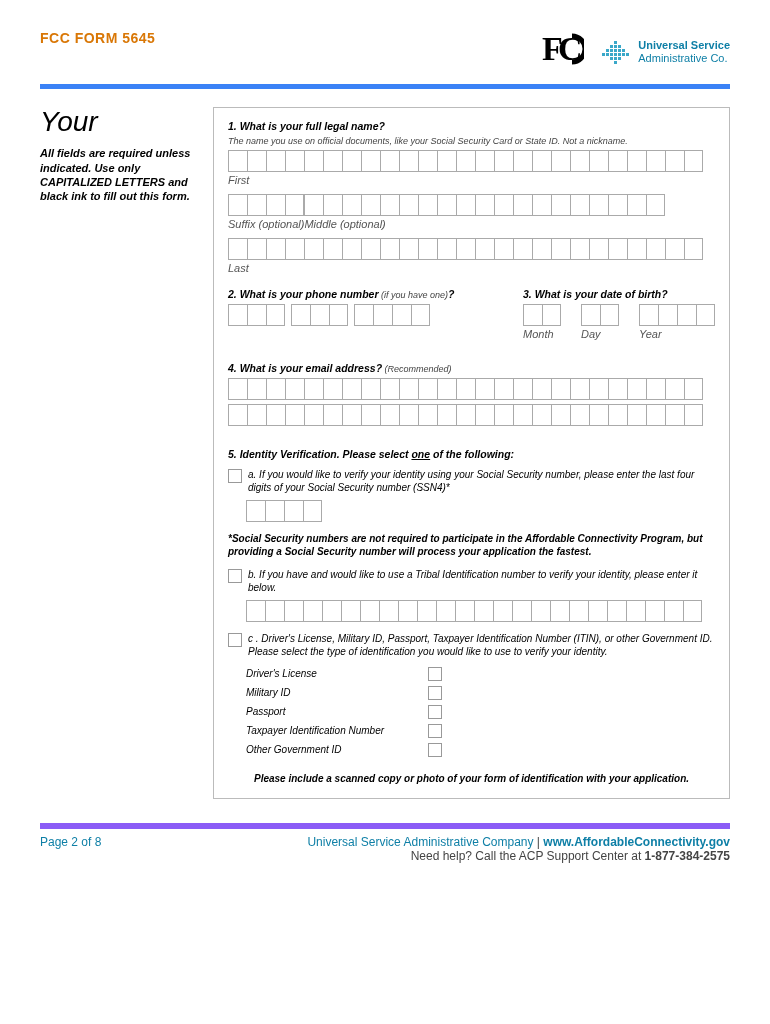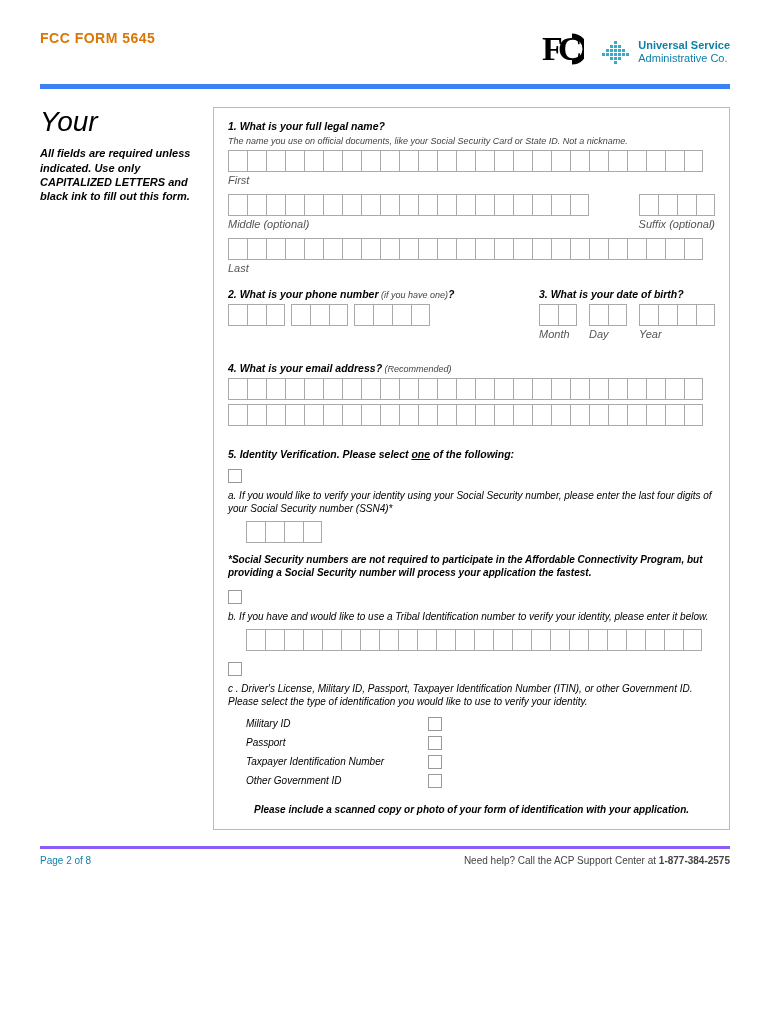--- a/index.html
+++ b/index.html
@@ -31,35 +31,35 @@
   .q-label { font-weight: bold; font-size: 10.5px; }
   .q-note { font-weight: normal; font-size: 9px; color: #444; }
   .q-hint { font-size: 9px; color: #444; margin-bottom: 4px; }
   .boxes { display: flex; gap: 0; }
   .boxes .cell { border: 1px solid #aaa; border-right: none; width: 19px; height: 22px; background: #fff; }
   .boxes .cell:last-child { border-right: 1px solid #aaa; }
   .field-label { font-size: 11px; color: #555; margin-top: 2px; margin-bottom: 8px; }
   .row { display: flex; gap: 20px; margin-bottom: 6px; }
   .middle-row { display: flex; justify-content: space-between; align-items: flex-start; }
   .phone-group { display: flex; gap: 6px; }
-  .dob-group { display: flex; gap: 12px; }
+  .dob-group { display: flex; gap: 20px; }
   .dob-item { display: flex; flex-direction: column; }
   .section-gap { margin-top: 14px; }
   .q5-title { font-weight: bold; font-size: 10.5px; margin-bottom: 8px; }
   .q5-title .underline { text-decoration: underline; }
-  .opt-row { display: flex; gap: 6px; margin-bottom: 6px; align-items: flex-start; flex-direction: column; }
+  .opt-row { display: flex; gap: 6px; margin-bottom: 6px; align-items: flex-start; }
   .checkbox { width: 14px; height: 14px; border: 1px solid #999; flex-shrink: 0; margin-top: 1px; }
   .opt-text { font-size: 10px; line-height: 1.3; flex: 1; }
   .note-bold { font-weight: bold; font-size: 10px; line-height: 1.3; margin: 10px 0; }
   .id-list { margin-left: 18px; margin-top: 8px; }
   .id-row { display: flex; align-items: center; gap: 12px; margin-bottom: 4px; font-size: 10px; }
   .id-row .id-label { width: 170px; }
   .id-row .checkbox { width: 14px; height: 14px; }
   .final-note { font-weight: bold; font-size: 10px; text-align: center; margin-top: 16px; }
-  .footer { display: flex; justify-content: space-between; border-top: 3px solid #8b5cf6; margin-top: 16px; padding-top: 6px; font-size: 10px; }
+  .footer { display: flex; justify-content: space-between; border-top: 6px solid #8b5cf6; margin-top: 24px; padding-top: 6px; font-size: 12px; }
   .footer-left { color: #0e7fa6; }
   .footer-right { text-align: right; color: #444; }
   .footer-right .company { color: #0e7fa6; }
   .footer-right .url { color: #0e7fa6; font-weight: bold; }
   .footer-right .phone { font-weight: bold; }
   .email-boxes { margin-bottom: 4px; }
 </style>
 </head>
 <body>
 
@@ -143,20 +143,29 @@
         <div class="cell"></div>
         <div class="cell"></div>
         <div class="cell"></div>
         <div class="cell"></div>
         <div class="cell"></div>
         <div class="cell"></div>
       </div>
     <div class="field-label">First</div>
 
     <div class="middle-row">
+      <div>
+        <div class="boxes">
+            <div class="cell"></div>
+            <div class="cell"></div>
+            <div class="cell"></div>
+            <div class="cell"></div>
+          </div>
+        <div class="field-label">Suffix (optional)</div>
+      </div>
       <div style="flex:1;margin-right:20px">
         <div class="boxes">
             <div class="cell"></div>
             <div class="cell"></div>
             <div class="cell"></div>
             <div class="cell"></div>
             <div class="cell"></div>
             <div class="cell"></div>
             <div class="cell"></div>
             <div class="cell"></div>
@@ -166,29 +175,20 @@
             <div class="cell"></div>
             <div class="cell"></div>
             <div class="cell"></div>
             <div class="cell"></div>
             <div class="cell"></div>
             <div class="cell"></div>
             <div class="cell"></div>
             <div class="cell"></div>
           </div>
         <div class="field-label">Middle (optional)</div>
-      </div>
-      <div>
-        <div class="boxes">
-            <div class="cell"></div>
-            <div class="cell"></div>
-            <div class="cell"></div>
-            <div class="cell"></div>
-          </div>
-        <div class="field-label">Suffix (optional)</div>
       </div>
     </div>
 
     <div class="boxes">
         <div class="cell"></div>
         <div class="cell"></div>
         <div class="cell"></div>
         <div class="cell"></div>
         <div class="cell"></div>
         <div class="cell"></div>
@@ -380,20 +380,24 @@
         </div>
     </div>
 
     <div class="opt-row">
       <div class="checkbox"></div>
       <div class="opt-text">c .    Driver's License, Military ID, Passport, Taxpayer Identification Number (ITIN), or other Government ID. Please select the type of identification you would like to use to verify your identity.</div>
     </div>
 
     <div class="id-list">
       <div class="id-row">
+        <span class="id-label">Driver's License</span>
+        <div class="checkbox"></div>
+      </div>
+      <div class="id-row">
         <span class="id-label">Military ID</span>
         <div class="checkbox"></div>
       </div>
       <div class="id-row">
         <span class="id-label">Passport</span>
         <div class="checkbox"></div>
       </div>
       <div class="id-row">
         <span class="id-label">Taxpayer Identification Number</span>
         <div class="checkbox"></div>
@@ -405,16 +409,19 @@
     </div>
 
     <div class="final-note">Please include a scanned copy or photo of your form of identification with your application.</div>
   </div>
 </div>
 
 <div class="footer">
   <div class="footer-left">Page 2 of 8</div>
   <div class="footer-right">
     <div>
+      <span class="company">Universal Service Administrative Company</span><span> | </span><span class="url">www.AffordableConnectivity.gov</span>
+    </div>
+    <div>
       <span>Need help? Call the ACP Support Center at </span><span class="phone">1-877-384-2575</span>
     </div>
   </div>
 </div>
 
 </body></html>

